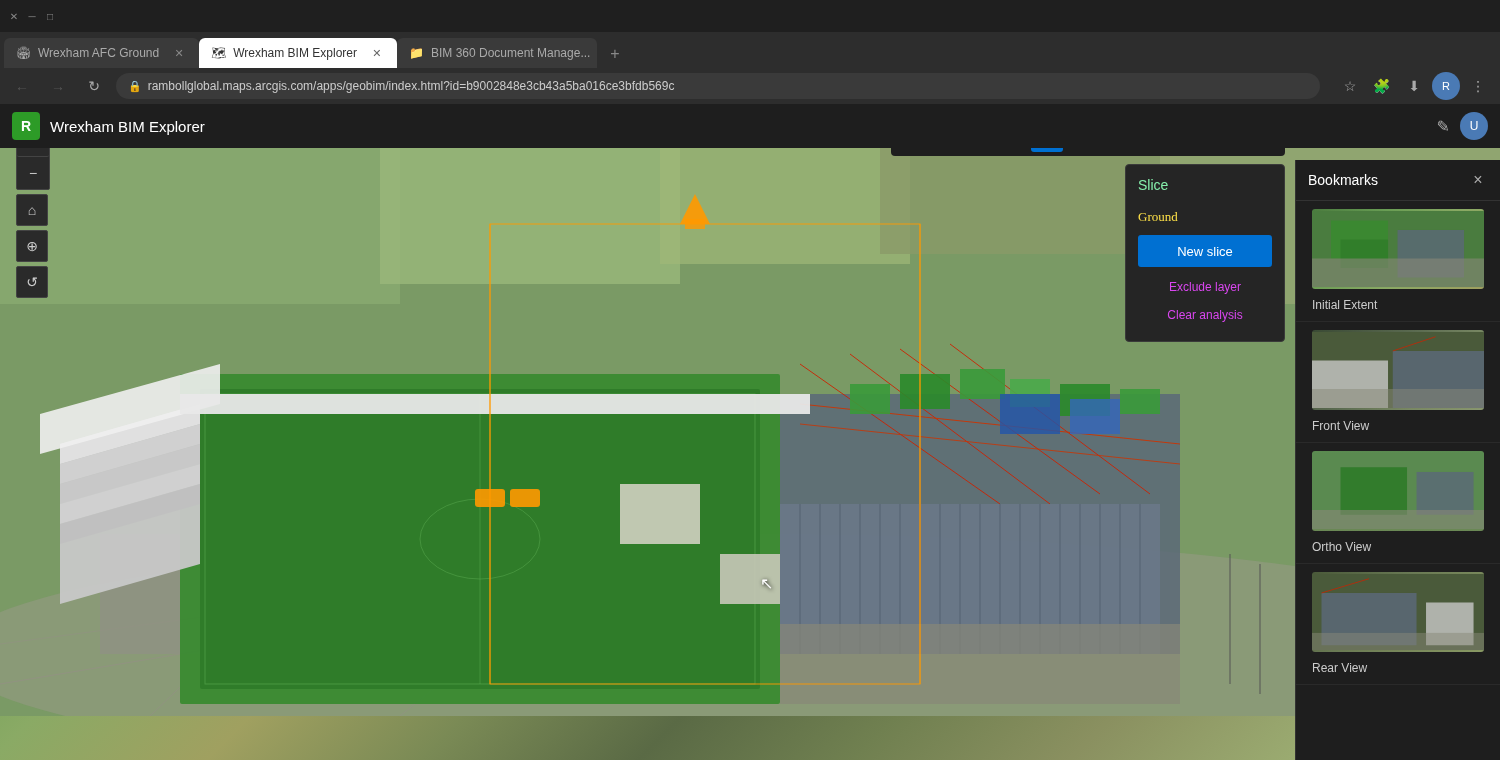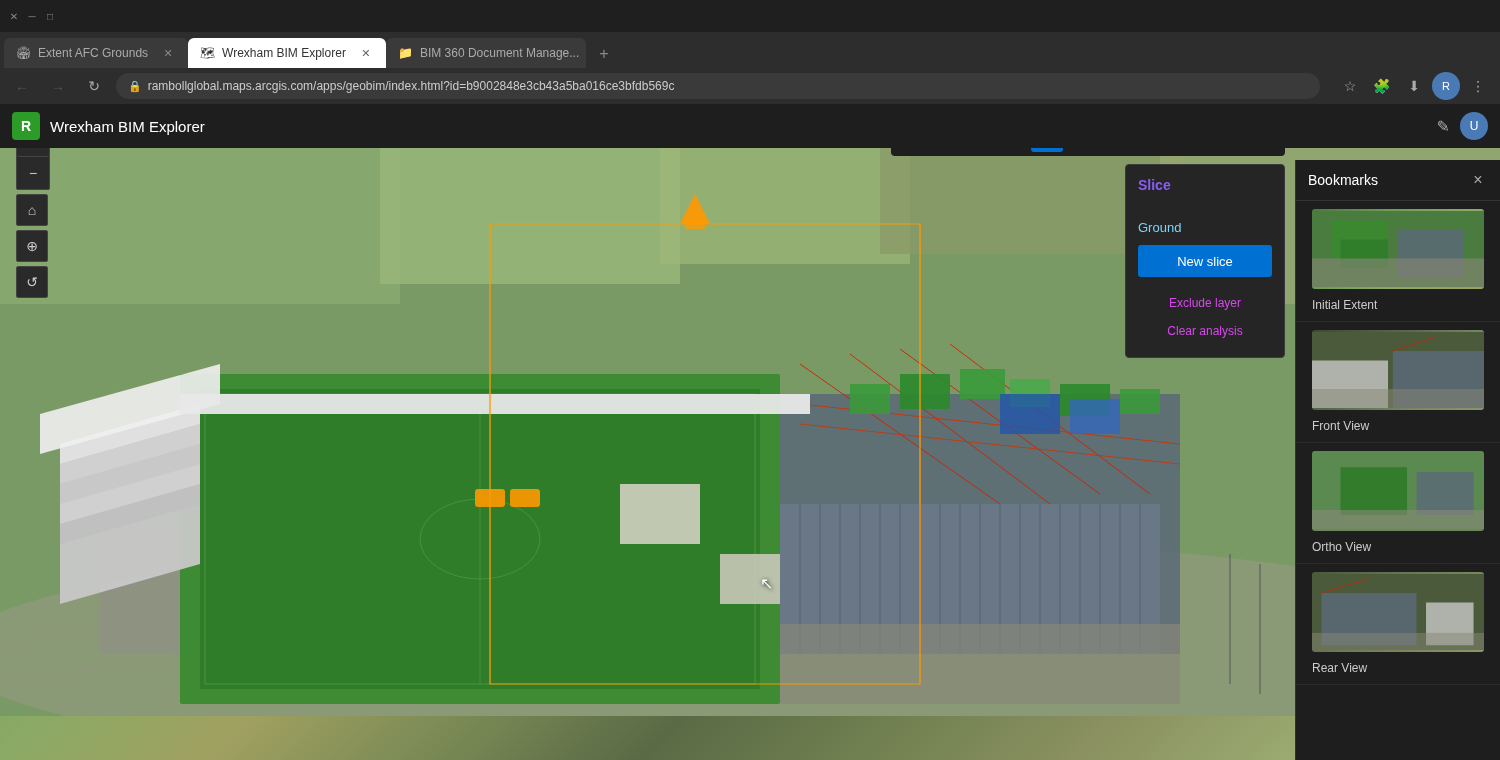--- a/index.html
+++ b/index.html
@@ -46,23 +46,23 @@
     .ctrl-group .ctrl-btn:last-child { border-bottom: none; }
 
     
     .top-toolbar { position: absolute; top: 12px; right: 200px; display: flex; gap: 2px; z-index: 50; background: #1e1e1e; border-radius: 4px; padding: 4px; }
     .tool-btn { width: 32px; height: 32px; display: flex; align-items: center; justify-content: center; color: #ccc; font-size: 14px; cursor: pointer; border-radius: 3px; }
     .tool-btn.active { background: #0070d2; color: #fff; }
     .tool-separator { width: 1px; background: #444; margin: 4px 2px; }
 
     
     .slice-panel { position: absolute; top: 60px; right: 210px; width: 160px; background: #252525; border: 1px solid #3a3a3a; border-radius: 4px; z-index: 60; padding: 12px; }
-    .slice-title { color: #8b5cf6; font-size: 14px; font-weight: 700; margin-bottom: 27px; }
-    .slice-label { color: #7dd3fc; font-size: 13px; margin-bottom: 10px; }
-    .slice-new-btn { width: 100%; height: 32px; background: #0070d2; color: #fff; border: none; border-radius: 3px; font-size: 13px; cursor: pointer; margin-bottom: 12px; display: flex; align-items: center; justify-content: center; }
+    .slice-title { color: #86efac; font-size: 14px; font-weight: 400; margin-bottom: 16px; }
+    .slice-label { color: #fde047; font-size: 13px; margin-bottom: 10px; font-family: Liberation Serif, serif; }
+    .slice-new-btn { width: 100%; height: 32px; background: #0070d2; color: #fff; border: none; border-radius: 3px; font-size: 13px; cursor: pointer; margin-bottom: 6px; display: flex; align-items: center; justify-content: center; }
     .slice-link-btn { width: 100%; height: 28px; background: transparent; color: #d946ef; border: none; font-size: 12px; cursor: pointer; display: flex; align-items: center; justify-content: center; }
 
     
     .bookmarks-panel { position: absolute; top: 56px; right: 0; width: 205px; background: #1e1e1e; border-left: 1px solid #333; z-index: 60; height: 600px; overflow-y: auto; }
     .bookmarks-header { display: flex; align-items: center; justify-content: space-between; padding: 10px 12px; border-bottom: 1px solid #333; }
     .bookmarks-title { color: #fff; font-size: 14px; font-weight: 500; }
     .bookmarks-close { color: #aaa; font-size: 16px; cursor: pointer; width: 20px; height: 20px; display: flex; align-items: center; justify-content: center; }
     .bookmark-item { padding: 8px 16px; border-bottom: 1px solid #2a2a2a; cursor: pointer; }
     .bookmark-thumb { width: 100%; height: 80px; background: #3a3a3a; border-radius: 3px; margin-bottom: 6px; overflow: hidden; position: relative; }
     .bookmark-name { color: #ccc; font-size: 12px; }
@@ -82,21 +82,21 @@
     <div class="window-controls">
       <div class="win-btn">✕</div>
       <div class="win-btn">─</div>
       <div class="win-btn">□</div>
     </div>
   </div>
 
   <div class="tabs-bar">
     <div class="tab inactive">
       <span class="tab-favicon">🏟</span>
-      <span>Extent AFC Grounds</span>
+      <span>Wrexham AFC Ground</span>
       <span class="tab-close">✕</span>
     </div>
     <div class="tab active">
       <span class="tab-favicon">🗺</span>
       <span>Wrexham BIM Explorer</span>
       <span class="tab-close" style="color:#666;">✕</span>
     </div>
     <div class="tab inactive">
       <span class="tab-favicon">📁</span>
       <span>BIM 360 Document Manage...</span>

